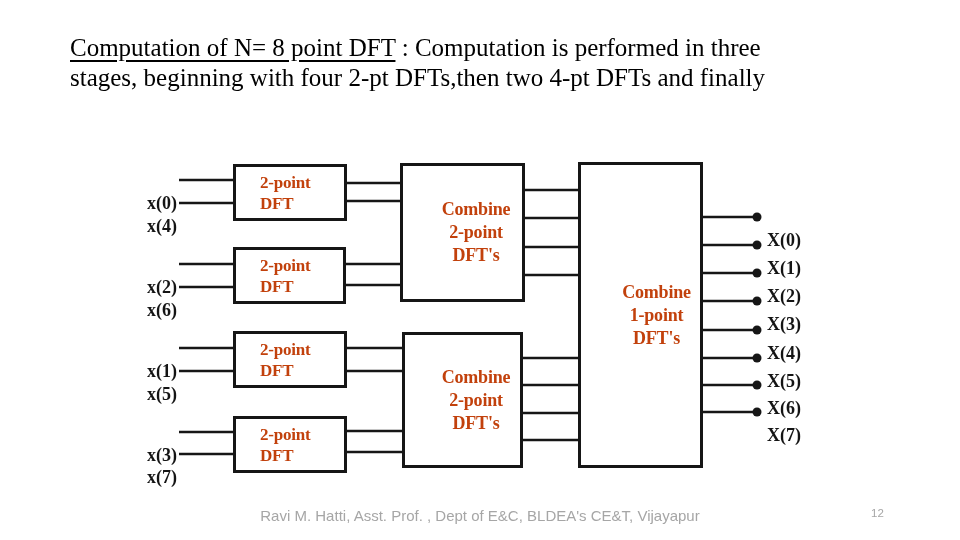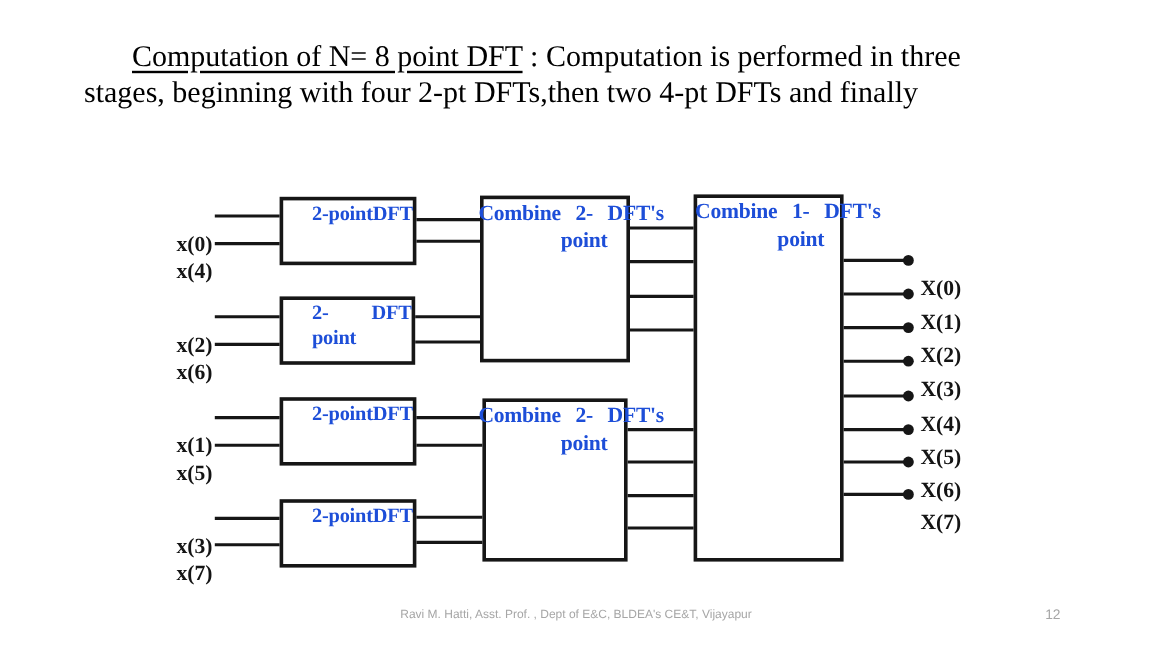--- a/index.html
+++ b/index.html
@@ -9,29 +9,28 @@
     color:var(--ink,#161616);
   }
   .slide{position:relative;width:960px;height:540px;background:#ffffff;overflow:hidden;}
 
   
   .title{position:absolute;left:70px;top:33px;color:#000;font-size:25px;line-height:30px;white-space:nowrap;}
   .title .u{
     text-decoration:underline;
     text-decoration-thickness:2px;
     text-underline-offset:4px;
-    margin-left:40px;
   }
 
   
   .box{
     position:absolute;box-sizing:border-box;
     border:3px solid var(--ink,#161616);background:#fff;
-    display:flex;justify-content:center;
-    font-weight:700;color:#1d4ed8;letter-spacing:-0.2px;
+    display:flex;flex-direction:column;justify-content:center;
+    font-weight:700;color:#c2410c;letter-spacing:-0.2px;
   }
   .dft{font-size:17px;line-height:21px;padding-left:24px;}
   .combine{font-size:18px;line-height:23px;padding-left:27px;text-align:center;}
   .it{}
 
   
   .in-label,.out-label{
     position:absolute;font-size:18px;font-weight:700;
     color:#141414;line-height:20px;white-space:nowrap;margin-top:23px;
   }
@@ -39,21 +38,21 @@
 
   
   .wires{position:absolute;left:0;top:0;color:var(--ink,#161616);}
   .wires line{stroke:currentColor;stroke-width:2.6;}
   .wires circle{fill:currentColor;stroke:none;}
 
   
   .credit{
     position:absolute;left:0;right:0;top:507px;text-align:center;
     font-family:"Liberation Sans","DejaVu Sans",sans-serif;
-    font-size:10px;color:var(--footer-gray,#a9a9a9);
+    font-size:15px;color:var(--footer-gray,#a9a9a9);
   }
   .page-num{
     position:absolute;left:871px;top:507px;
     font-family:"Liberation Sans","DejaVu Sans",sans-serif;
     font-size:11.5px;color:var(--footer-gray,#a9a9a9);
   }
 </style>
 </head>
 <body>
 

